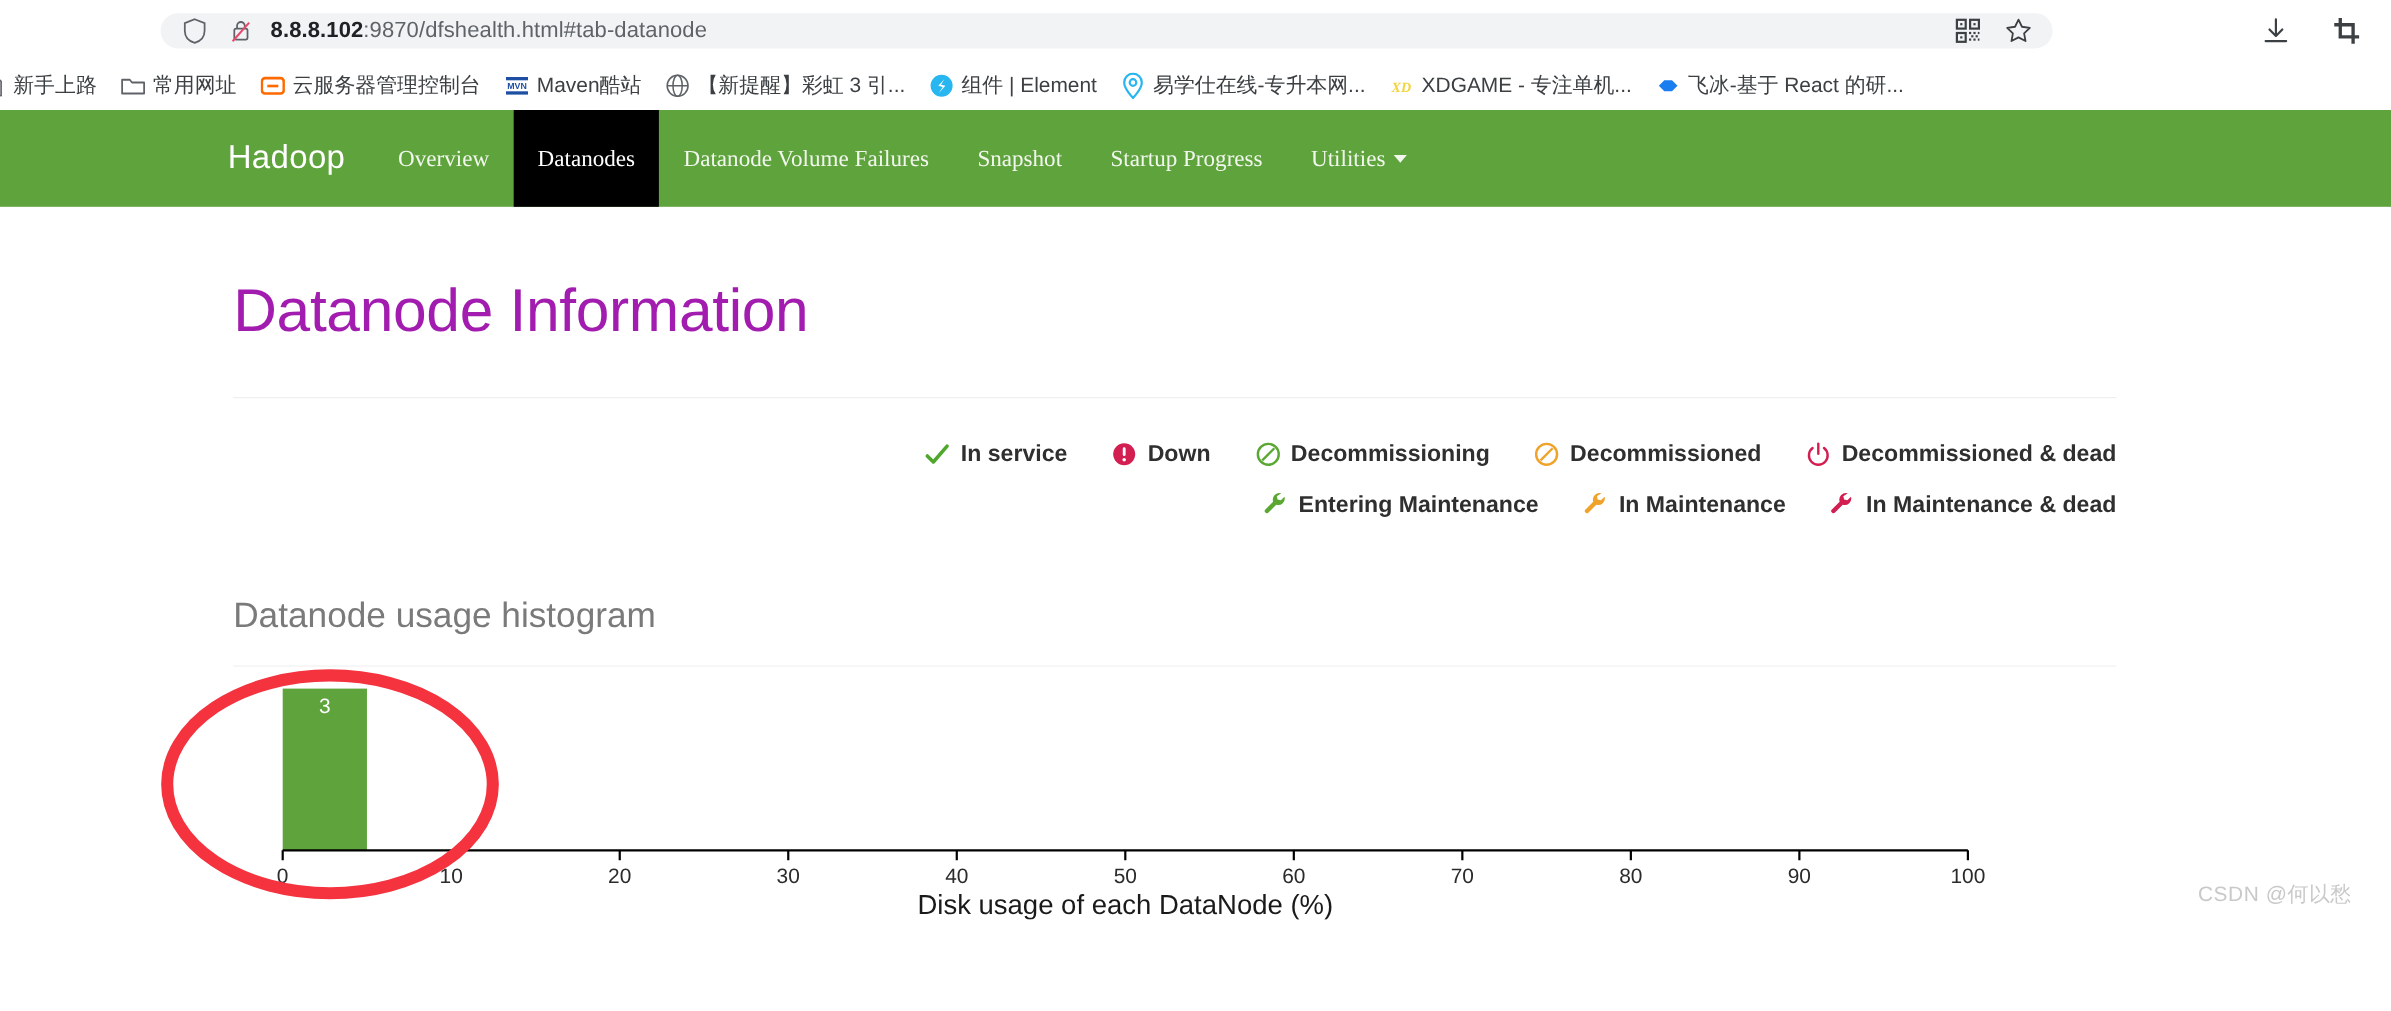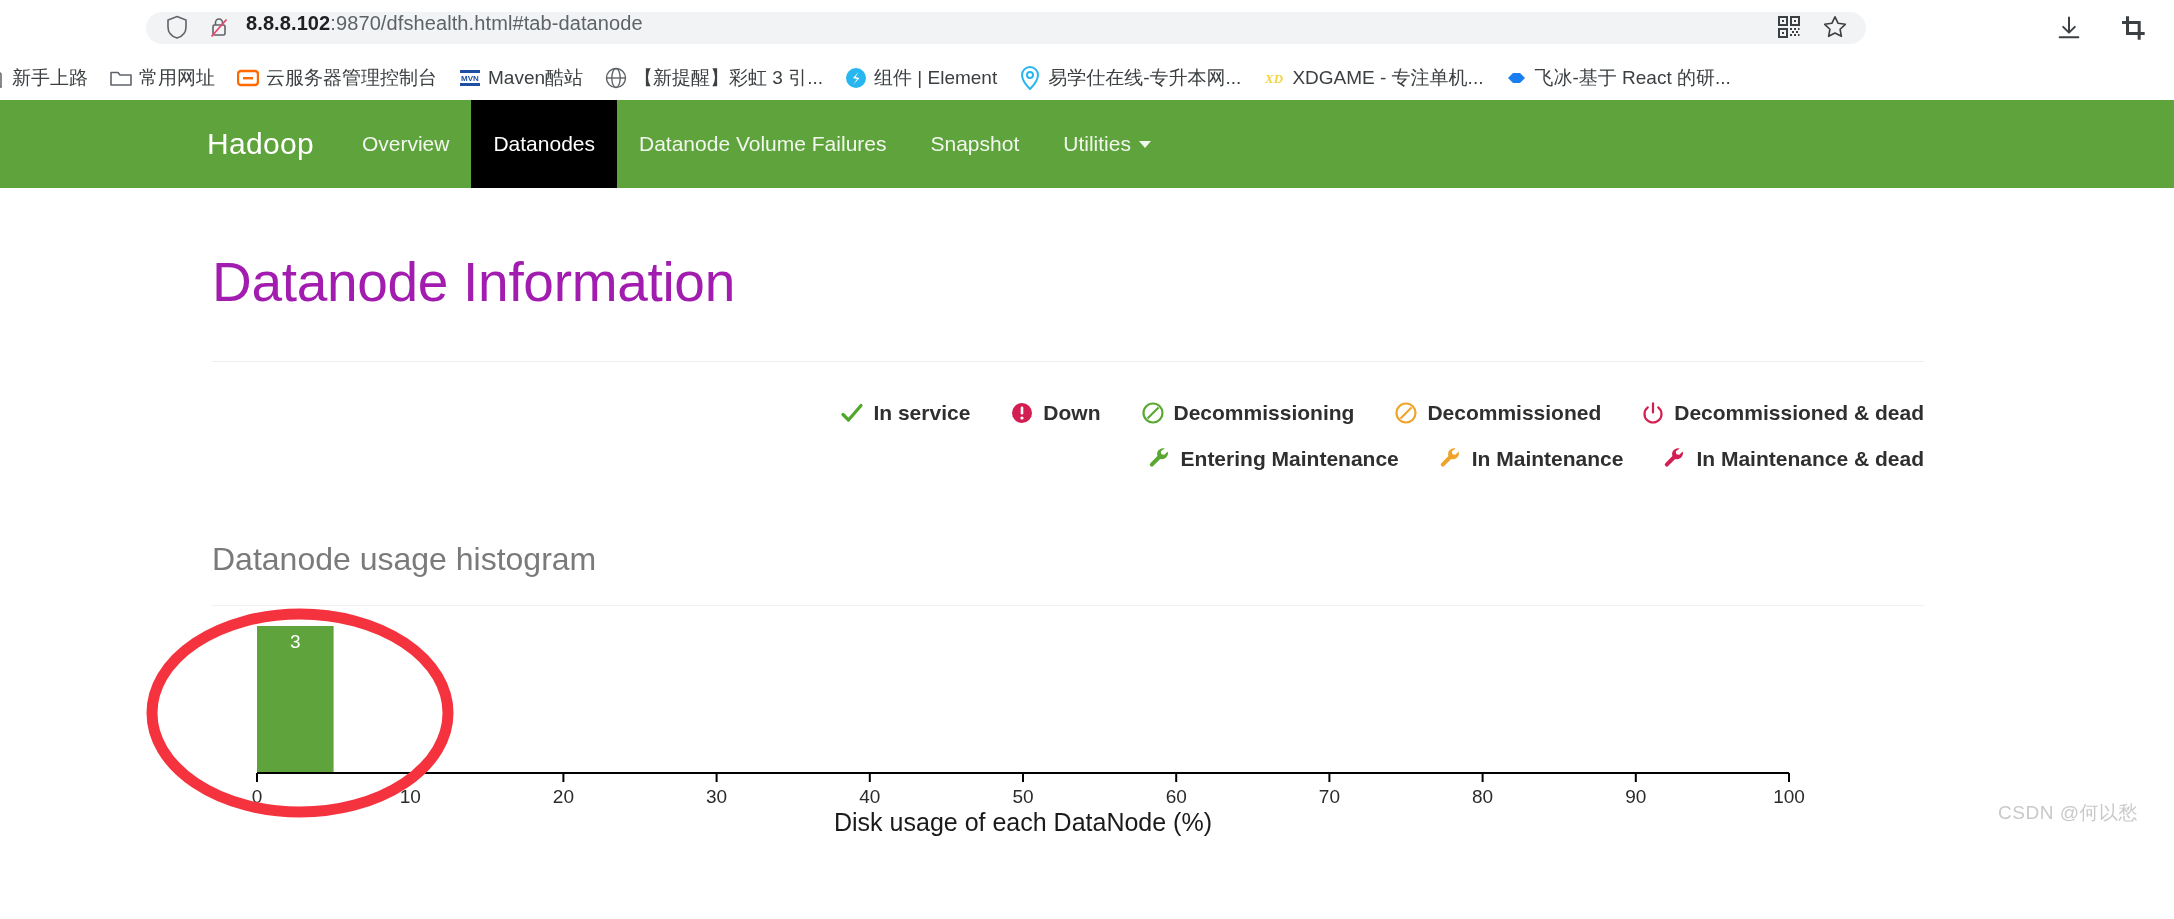--- a/index.html
+++ b/index.html
@@ -22,21 +22,21 @@
     position: relative;
   }
   .omnibox {
     flex: 0 0 auto;
     width: 1720px;
     margin-left: 124px;
     height: 32px;
     background: #f1f3f4;
     border-radius: 20px;
     display: flex;
-    align-items: flex-start;
+    align-items: center;
     padding: 0 16px;
     gap: 12px;
   }
   .omnibox .url-text {
     font-size: 20px;
     color: #5f6368;
     letter-spacing: 0.1px;
     white-space: nowrap;
   }
   .omnibox .url-text .host { color: #202124; font-weight: 600; }
@@ -116,20 +116,21 @@
     margin-left: 207px;
     font-size: 30px;
     color: #ffffff;
     letter-spacing: 0.3px;
   }
   .navbar .nav-item {
     display: flex; align-items: center;
     padding: 0 22px;
     font-size: 21px;
     color: #f2f7ee;
+    font-family: Liberation Serif, serif;
   }
   .navbar .nav-item.active {
     background: #000000;
     color: #ffffff;
   }
   .caret {
     display:inline-block;
     margin-left: 8px;
     width: 0; height: 0;
     border-left: 6px solid transparent;
@@ -380,20 +381,21 @@
     <span class="nd-label">拖拽</span>
   </div>
 </div>
 
 <div class="navbar">
   <div class="brand">Hadoop</div>
   <div class="nav-item">Overview</div>
   <div class="nav-item active">Datanodes</div>
   <div class="nav-item">Datanode Volume Failures</div>
   <div class="nav-item">Snapshot</div>
+  <div class="nav-item">Startup Progress</div>
   <div class="nav-item">
     <span>Utilities</span>
       <span class="caret"></span>
   </div>
 </div>
 
 <div class="content">
   <div class="container">
 
     <h1 class="page-title">Datanode Information</h1>

